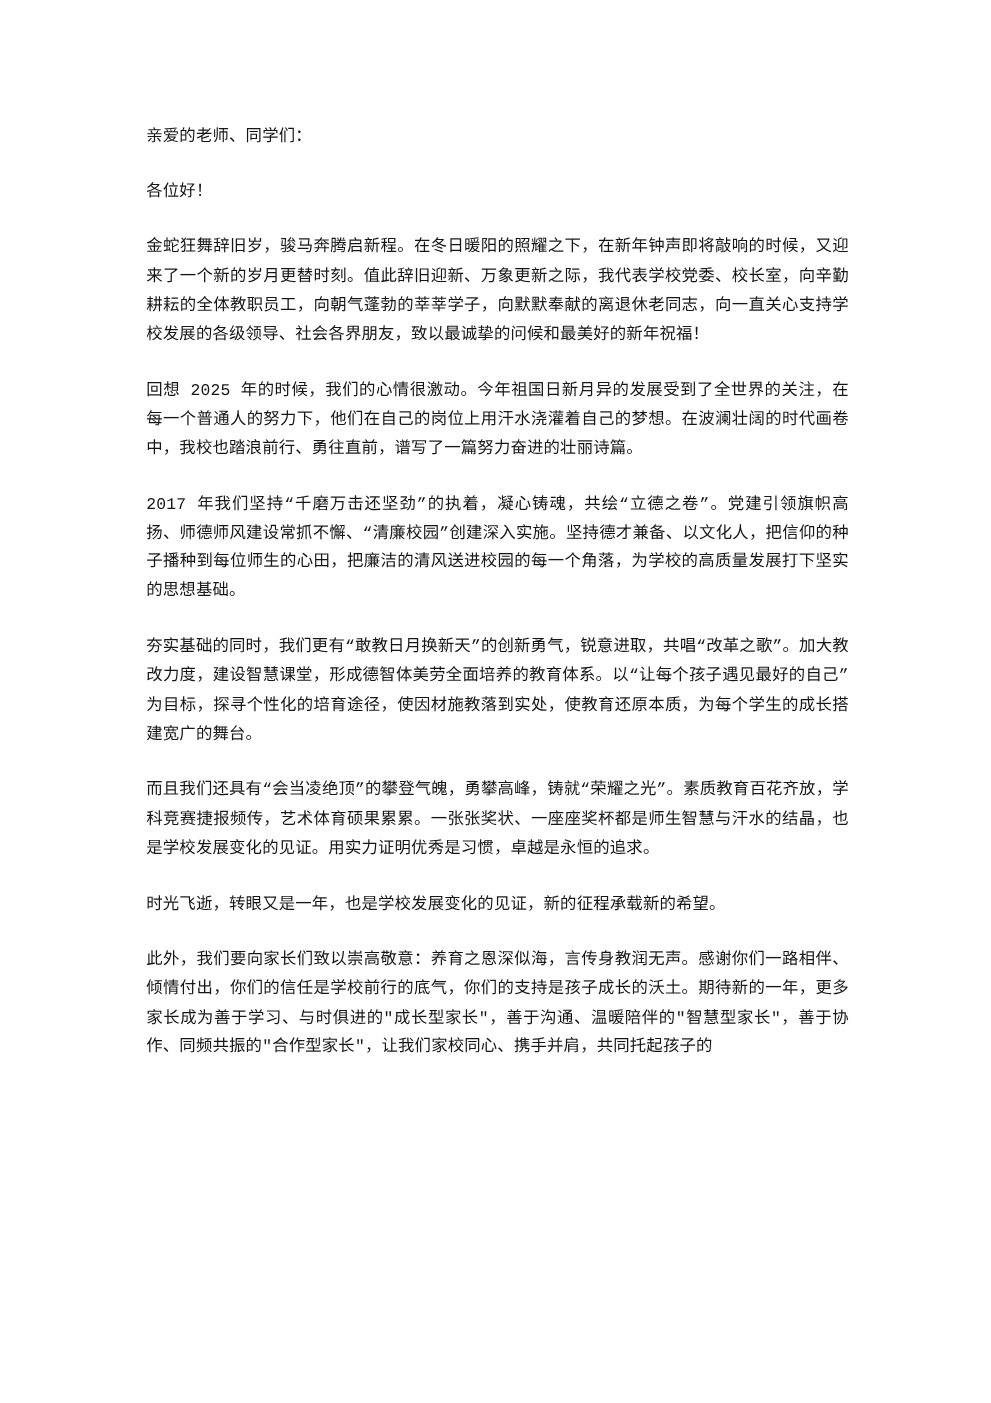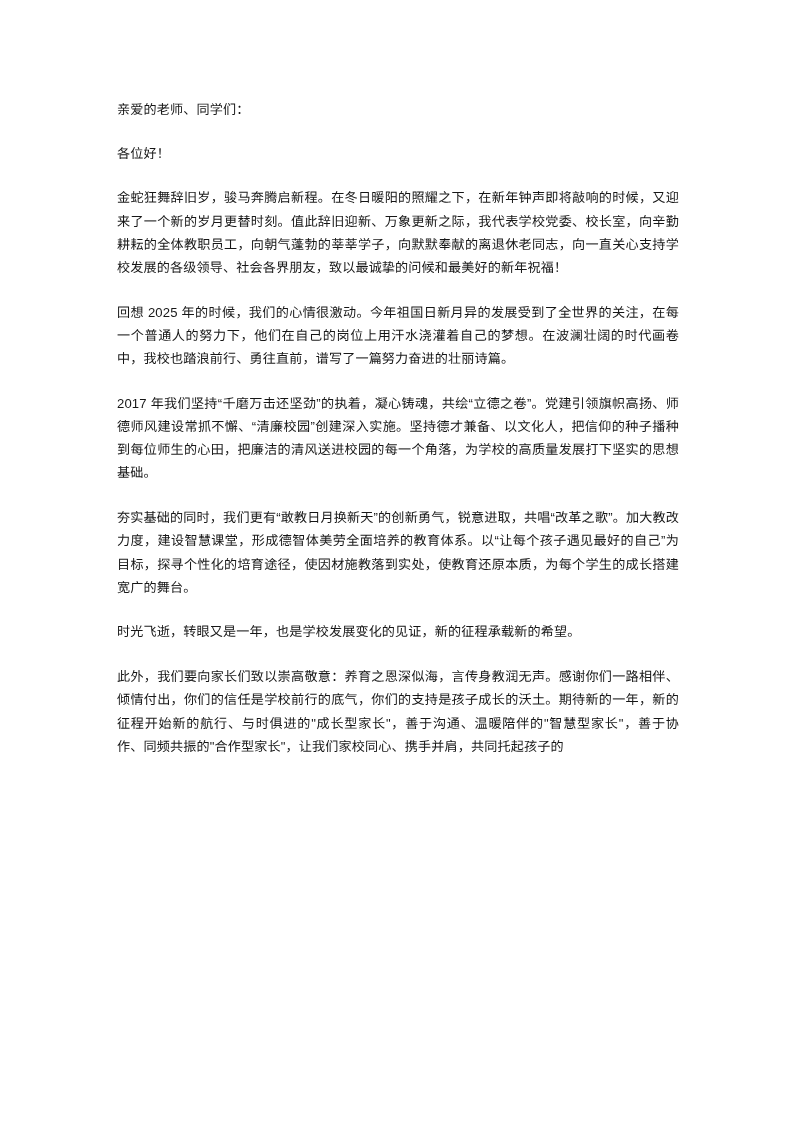--- a/index.html
+++ b/index.html
@@ -19,21 +19,21 @@
   }
 
   .doc-body {
     position: absolute;
     left: 117px;
     top: 98px;
     width: 562px;
   }
 
   .para {
-    font-family: Liberation Sans, sans-serif;
+    font-family: Liberation Mono, monospace;
     font-size: 13.1px;
     line-height: 23.2px;
     color: #161616;
     margin: 0 0 21.5px 0;
     text-align: justify;
     text-justify: inter-ideograph;
     letter-spacing: 0.15px;
     word-wrap: break-word;
     white-space: normal;
   }
@@ -58,21 +58,22 @@
     <p class="para salutation">各位好！</p>
 
     <p class="para">金蛇狂舞辞旧岁，骏马奔腾启新程。在冬日暖阳的照耀之下，在新年钟声即将敲响的时候，又迎来了一个新的岁月更替时刻。值此辞旧迎新、万象更新之际，我代表学校党委、校长室，向辛勤耕耘的全体教职员工，向朝气蓬勃的莘莘学子，向默默奉献的离退休老同志，向一直关心支持学校发展的各级领导、社会各界朋友，致以最诚挚的问候和最美好的新年祝福！</p>
 
     <p class="para">回想 2025 年的时候，我们的心情很激动。今年祖国日新月异的发展受到了全世界的关注，在每一个普通人的努力下，他们在自己的岗位上用汗水浇灌着自己的梦想。在波澜壮阔的时代画卷中，我校也踏浪前行、勇往直前，谱写了一篇努力奋进的壮丽诗篇。</p>
 
     <p class="para">2017 年我们坚持“千磨万击还坚劲”的执着，凝心铸魂，共绘“立德之卷”。党建引领旗帜高扬、师德师风建设常抓不懈、“清廉校园”创建深入实施。坚持德才兼备、以文化人，把信仰的种子播种到每位师生的心田，把廉洁的清风送进校园的每一个角落，为学校的高质量发展打下坚实的思想基础。</p>
 
     <p class="para">夯实基础的同时，我们更有“敢教日月换新天”的创新勇气，锐意进取，共唱“改革之歌”。加大教改力度，建设智慧课堂，形成德智体美劳全面培养的教育体系。以“让每个孩子遇见最好的自己”为目标，探寻个性化的培育途径，使因材施教落到实处，使教育还原本质，为每个学生的成长搭建宽广的舞台。</p>
 
+    <p class="para">而且我们还具有“会当凌绝顶”的攀登气魄，勇攀高峰，铸就“荣耀之光”。素质教育百花齐放，学科竞赛捷报频传，艺术体育硕果累累。一张张奖状、一座座奖杯都是师生智慧与汗水的结晶，也是学校发展变化的见证。用实力证明优秀是习惯，卓越是永恒的追求。</p>
 
     <p class="para">时光飞逝，转眼又是一年，也是学校发展变化的见证，新的征程承载新的希望。</p>
 
 
 
-    <p class="para">此外，我们要向家长们致以崇高敬意：养育之恩深似海，言传身教润无声。感谢你们一路相伴、倾情付出，你们的信任是学校前行的底气，你们的支持是孩子成长的沃土。期待新的一年，新的征程开始新的航行、与时俱进的"成长型家长"，善于沟通、温暖陪伴的"智慧型家长"，善于协作、同频共振的"合作型家长"，让我们家校同心、携手并肩，共同托起孩子的</p>
+    <p class="para">此外，我们要向家长们致以崇高敬意：养育之恩深似海，言传身教润无声。感谢你们一路相伴、倾情付出，你们的信任是学校前行的底气，你们的支持是孩子成长的沃土。期待新的一年，更多家长成为善于学习、与时俱进的"成长型家长"，善于沟通、温暖陪伴的"智慧型家长"，善于协作、同频共振的"合作型家长"，让我们家校同心、携手并肩，共同托起孩子的</p>
 
   </div>
 </div>
 
 </body></html>

